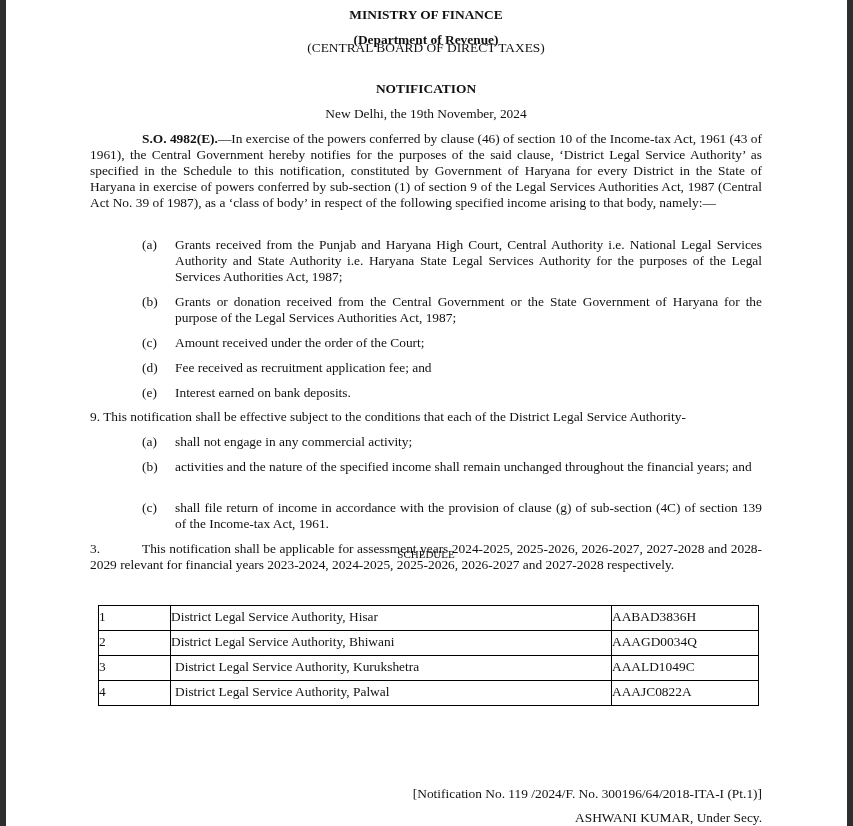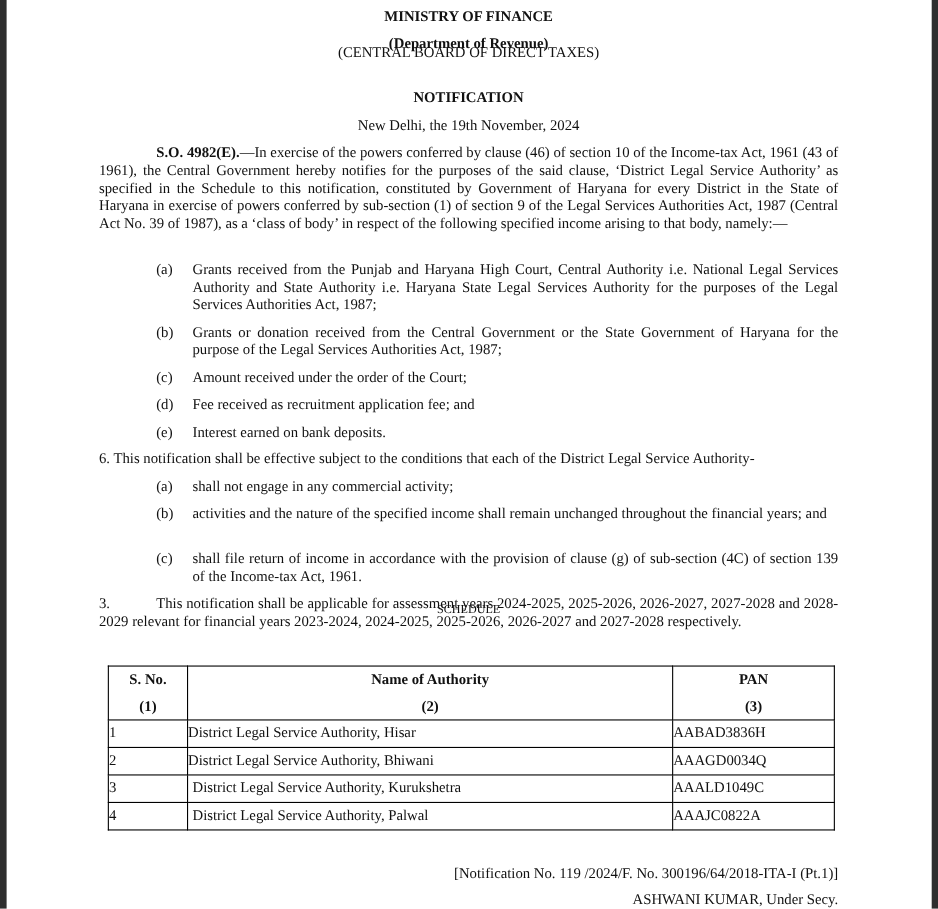--- a/index.html
+++ b/index.html
@@ -89,21 +89,21 @@
   </div>
   <div class="item single" style="top:360px;">
     <span class="lbl">(d)</span>
     <span class="txt">Fee received as recruitment application fee; and</span>
   </div>
   <div class="item single" style="top:385px;">
     <span class="lbl">(e)</span>
     <span class="txt">Interest earned on bank deposits.</span>
   </div>
 
-  <div class="para p2">6. This notification shall be effective subject to the conditions that each of the District Legal Service Authority-</div>
+  <div class="para p2">9. This notification shall be effective subject to the conditions that each of the District Legal Service Authority-</div>
 
   <div class="item single" style="top:434px;">
     <span class="lbl">(a)</span>
     <span class="txt">shall not engage in any commercial activity;</span>
   </div>
   <div class="item" style="top:459px;">
     <span class="lbl">(b)</span>
     <span class="txt">activities and the nature of the specified income shall remain unchanged throughout the financial years; and</span>
   </div>
   <div class="item" style="top:500px;">
@@ -115,34 +115,20 @@
 
   <div class="sched">SCHEDULE</div>
 
   <table class="schedule">
     <colgroup>
       <col class="c1">
         <col class="c2">
         <col class="c3">
     </colgroup>
     <tbody>
-        <tr>
-      <th>
-            <div>S. No.</div>
-            <div>(1)</div>
-          </th>
-      <th>
-            <div>Name of Authority</div>
-            <div>(2)</div>
-          </th>
-      <th>
-            <div>PAN</div>
-            <div>(3)</div>
-          </th>
-    </tr>
     <tr>
       <td class="sno">1</td>
       <td class="name">District Legal Service Authority, Hisar</td>
       <td class="pan">AABAD3836H</td>
     </tr>
     <tr>
       <td class="sno">2</td>
       <td class="name">District Legal Service Authority, Bhiwani</td>
       <td class="pan">AAAGD0034Q</td>
     </tr>

